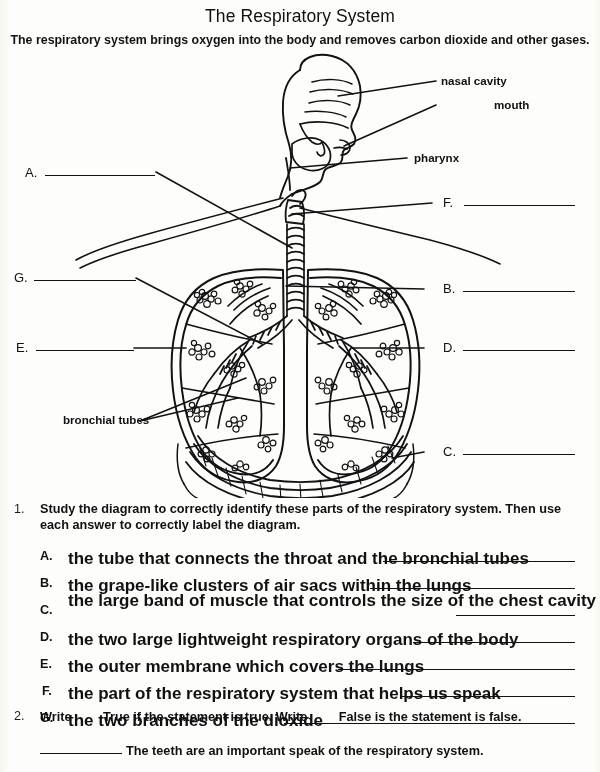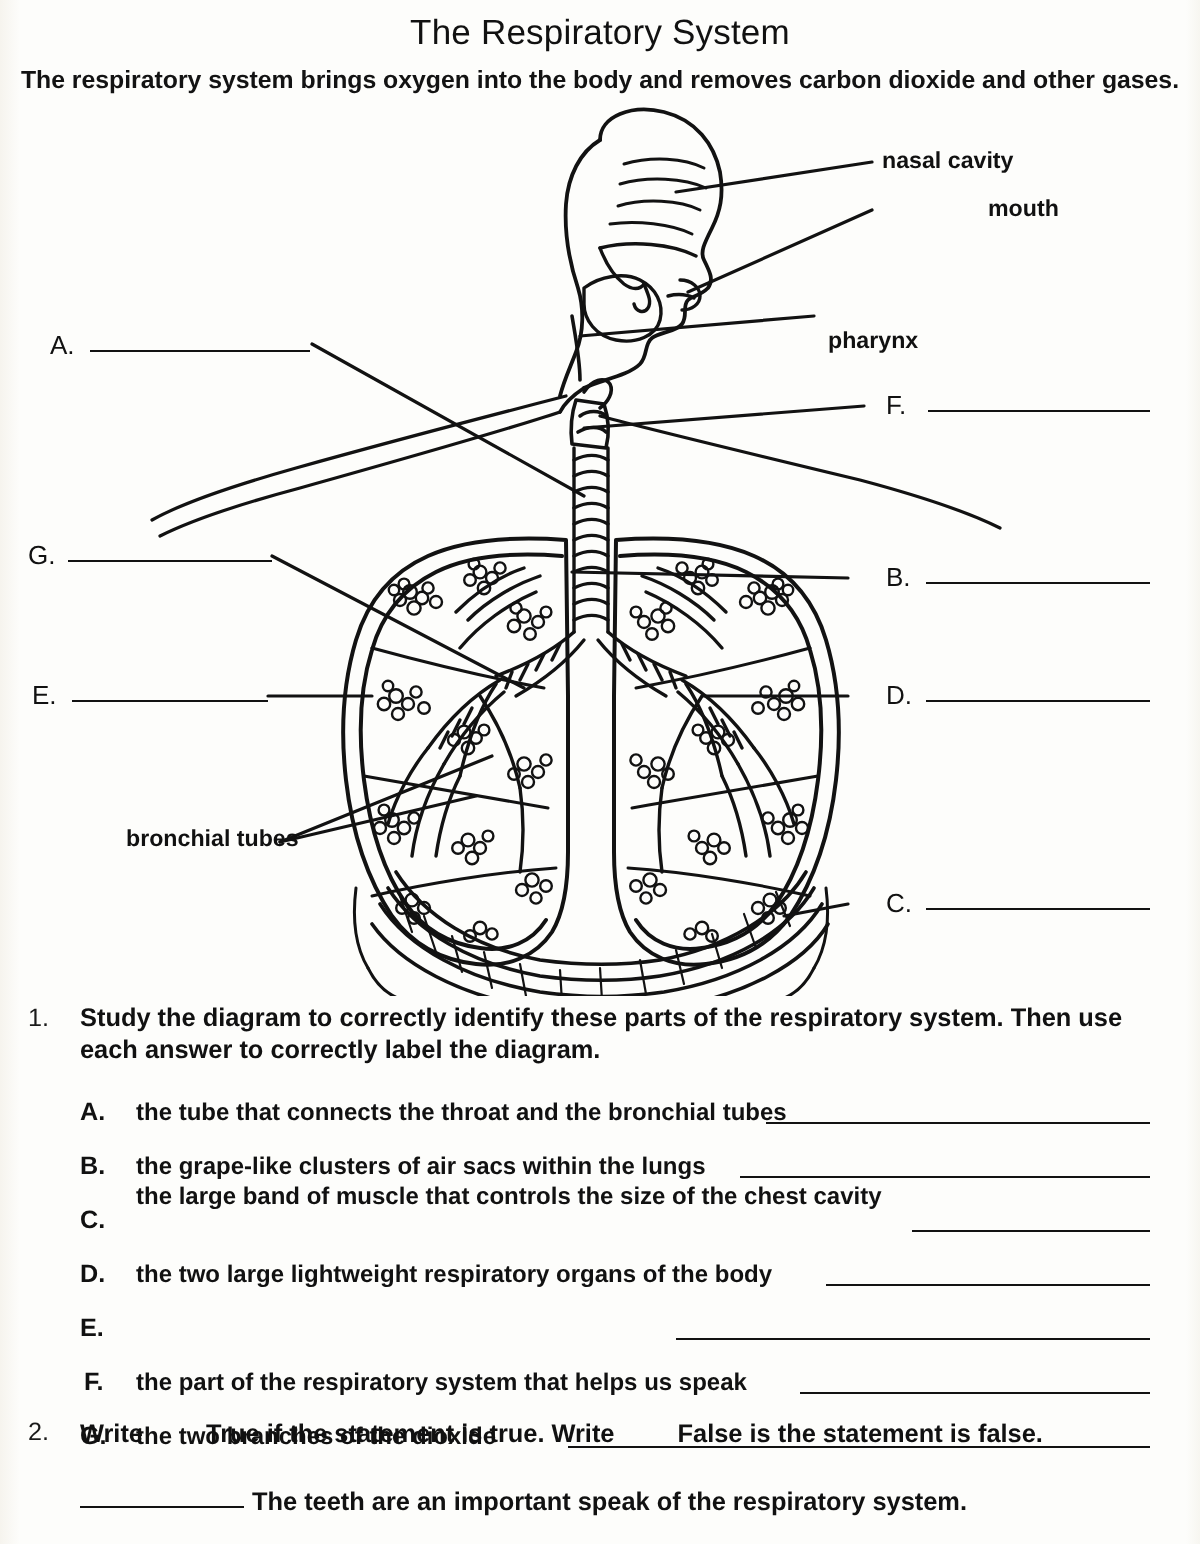--- a/index.html
+++ b/index.html
@@ -91,21 +91,21 @@
     line-height: 16px;
   }
   .sub-letter {
     position: absolute;
     font-size: 12.6px;
     font-weight: bold;
     color: #111;
   }
   .sub-text {
     position: absolute;
-    font-size: 12px;
+    font-size: 17px;
     font-weight: bold;
     color: #111;
     white-space: nowrap;
   }
   .answer-rule {
     position: absolute;
     height: 0;
     border-top: 1.6px solid #121212;
   }
   .blank-rule {
@@ -523,21 +523,21 @@
 
           <path d="M352 300 L424 300"></path>
 
           <path d="M392 410 L424 404"></path>
         </g>
       </g>
     </svg>
 
     <div class="dlabel" style="left:441px; top:26px;">nasal cavity</div>
     <div class="dlabel" style="left:461px; top:50px;margin-left:33px;">mouth</div>
-    <div class="dlabel" style="left:414px; top:116px;">pharynx</div>
+    <div class="dlabel" style="left:414px; top:103px;">pharynx</div>
     <div class="dlabel" style="left:63px; top:365px;">bronchial tubes</div>
 
     <div class="dletter" style="left:25px; top:117px;">A.</div>
     <div class="answer-rule" style="left:45px; top:127px; width:110px;"></div>
 
     <div class="dletter" style="left:443px; top:233px;">B.</div>
     <div class="answer-rule" style="left:463px; top:243px; width:112px;"></div>
 
     <div class="dletter" style="left:443px; top:396px;">C.</div>
     <div class="answer-rule" style="left:463px; top:406px; width:112px;"></div>
@@ -571,20 +571,21 @@
 
     <div class="sub-letter" style="left:40px; top:105px;">C.</div>
     <div class="sub-text" style="left:68px; top:93px;">the large band of muscle that controls the size of the chest cavity</div>
     <div class="answer-rule" style="left:456px; top:117px; width:119px;"></div>
 
     <div class="sub-letter" style="left:40px; top:132px;">D.</div>
     <div class="sub-text" style="left:68px; top:132px;">the two large lightweight respiratory organs of the body</div>
     <div class="answer-rule" style="left:413px; top:144px; width:162px;"></div>
 
     <div class="sub-letter" style="left:40px; top:159px;">E.</div>
+    <div class="sub-text" style="left:68px; top:159px;">the outer membrane which covers the lungs</div>
     <div class="answer-rule" style="left:338px; top:171px; width:237px;"></div>
 
     <div class="sub-letter" style="left:42px; top:186px;">F.</div>
     <div class="sub-text" style="left:68px; top:186px;">the part of the respiratory system that helps us speak</div>
     <div class="answer-rule" style="left:400px; top:198px; width:175px;"></div>
 
     <div class="sub-letter" style="left:40px; top:213px;">G.</div>
     <div class="sub-text" style="left:68px; top:213px;">the two branches of the dioxide</div>
     <div class="answer-rule" style="left:284px; top:225px; width:291px;"></div>
 

